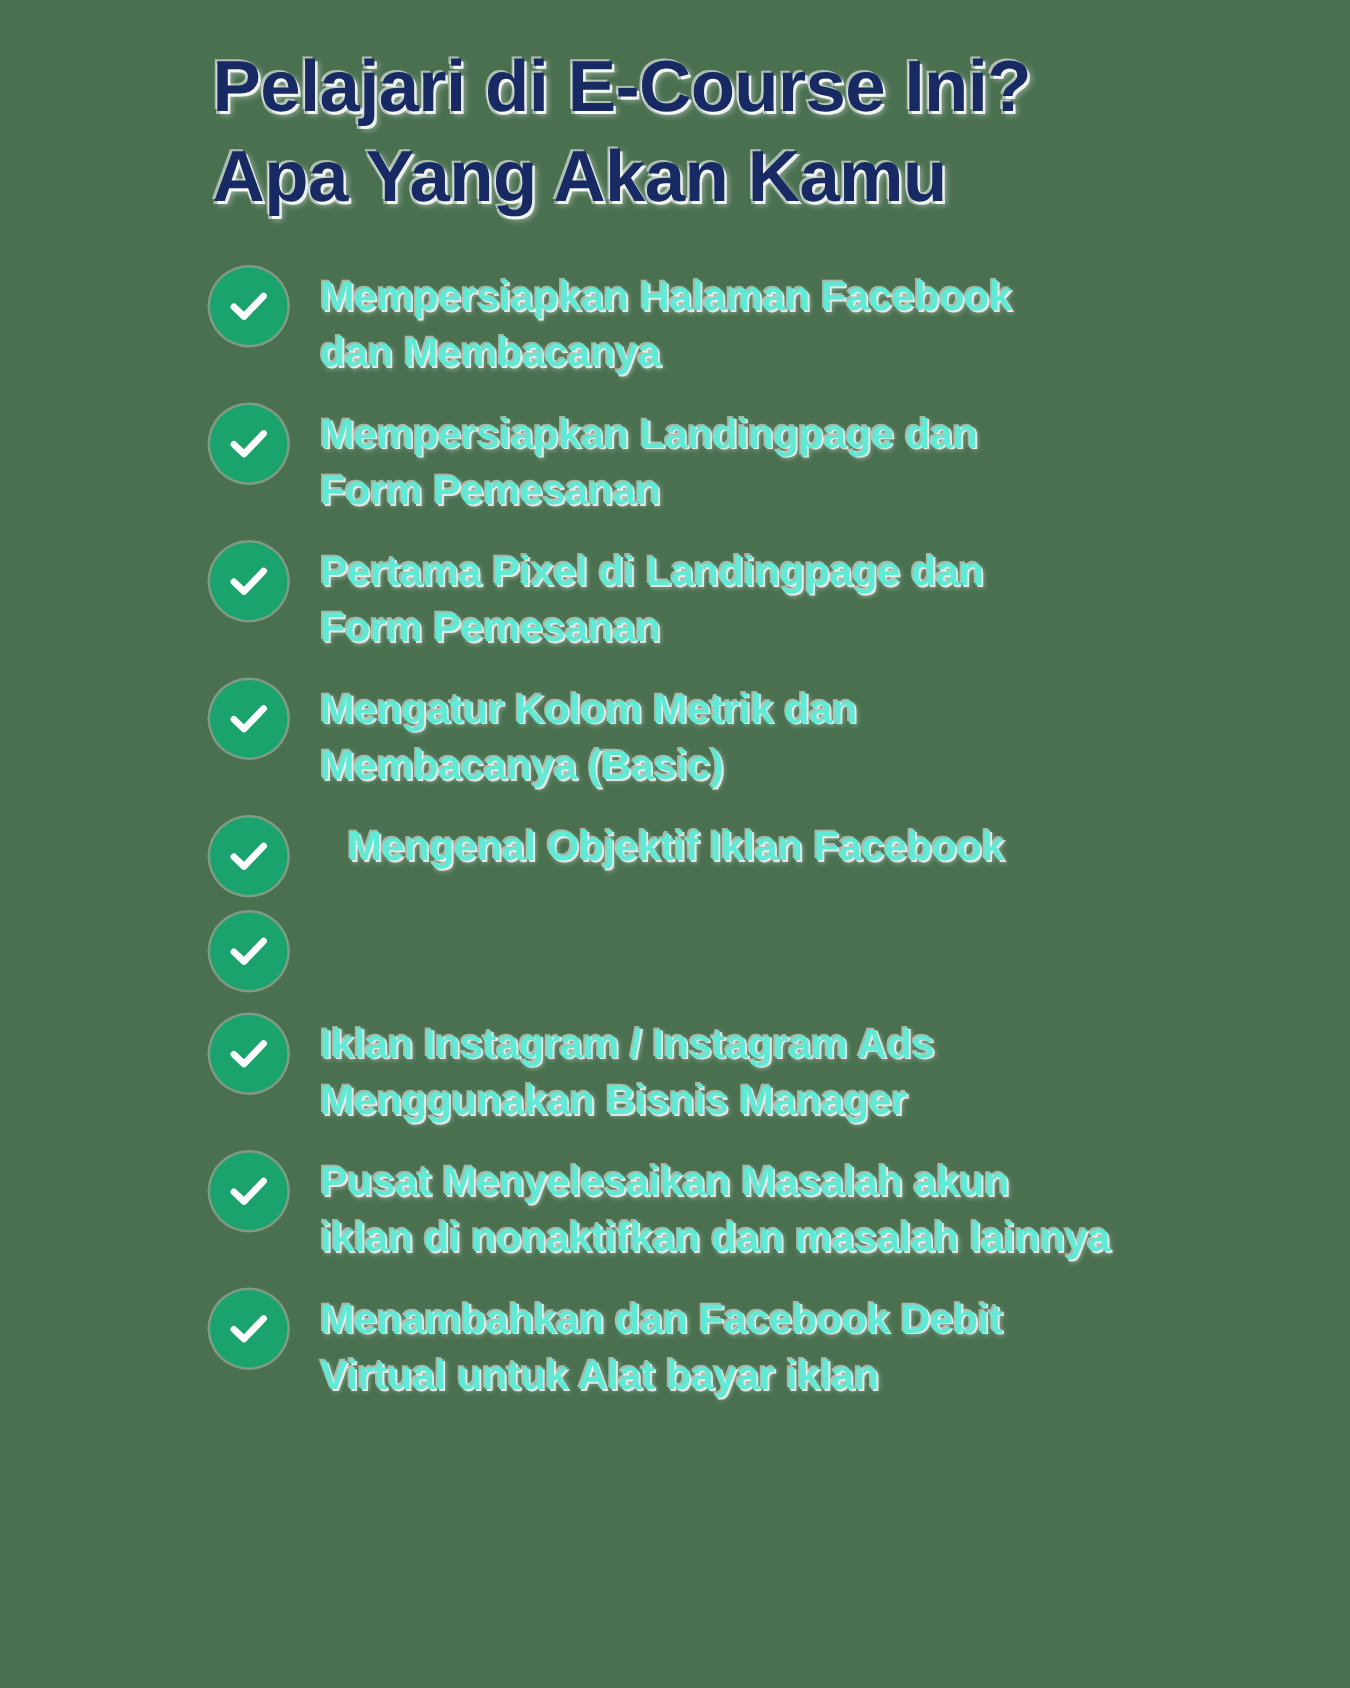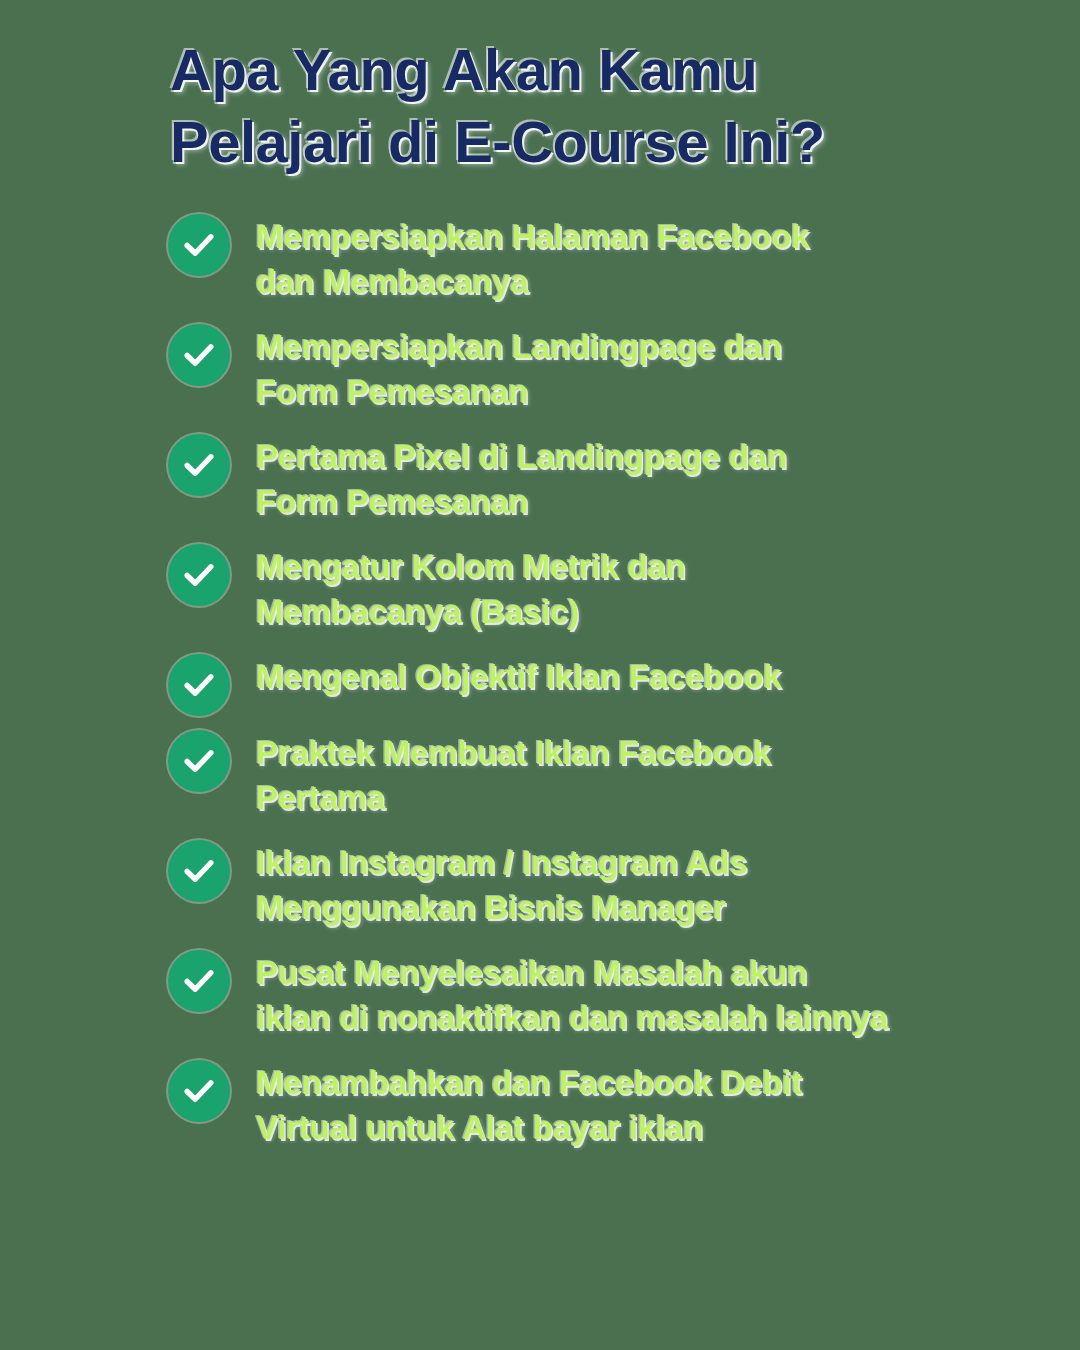--- a/index.html
+++ b/index.html
@@ -53,20 +53,21 @@
     width: 830px;
   }
   .check-item {
     position: relative;
     display: flex;
     align-items: flex-start;
     margin-bottom: 18px;
   }
   .check-item.tight {
     margin-bottom: 12px;
+    gap: 22px;
   }
   .check-icon {
     flex: 0 0 auto;
     width: 62px;
     height: 62px;
     border-radius: 50%;
     background: #1aa36d;
     display: flex;
     align-items: center;
     justify-content: center;
@@ -86,40 +87,40 @@
     stroke-linejoin: round;
   }
   .check-text {
     flex: 1 1 auto;
     margin-left: 26px;
     font-size: 33px;
     line-height: 45px;
     font-weight: bold;
     font-stretch: condensed;
     letter-spacing: -0.2px;
-    color: #bef264;
+    color: #5eead4;
     text-shadow:
        1.5px  1.5px 0 rgba(255,255,255,0.80),
       -1.5px -1.5px 0 rgba(255,255,255,0.50),
        2px    2px   4px rgba(255,255,255,0.40);
     padding-top: 2px;
   }
   .check-text .tline {
     display: block;
     white-space: nowrap;
   }
 </style>
 </head>
 <body style="background: rgb(74, 112, 80);">
 
 <div class="poster">
 
   <div class="heading">
+    <span class="hline">Pelajari di E-Course Ini?</span>
     <span class="hline">Apa Yang Akan Kamu</span>
-    <span class="hline">Pelajari di E-Course Ini?</span>
   </div>
 
   <div class="checklist">
 
     <div class="check-item">
       <span class="check-icon" style="background: rgb(26, 163, 109);">
         <svg viewBox="0 0 24 24" aria-hidden="true">
             <path d="M4.5 12.3 L9.6 17.2 L19.5 6.8"></path>
           </svg>
       </span>
@@ -176,24 +177,20 @@
         <span class="tline">Mengenal Objektif Iklan Facebook</span>
       </span>
     </div>
 
     <div class="check-item">
       <span class="check-icon" style="background: rgb(26, 163, 109);">
         <svg viewBox="0 0 24 24" aria-hidden="true">
             <path d="M4.5 12.3 L9.6 17.2 L19.5 6.8"></path>
           </svg>
       </span>
-      <span class="check-text">
-        <span class="tline">Praktek Membuat Iklan Facebook</span>
-        <span class="tline">Pertama</span>
-      </span>
     </div>
 
     <div class="check-item">
       <span class="check-icon" style="background: rgb(26, 163, 109);">
         <svg viewBox="0 0 24 24" aria-hidden="true">
             <path d="M4.5 12.3 L9.6 17.2 L19.5 6.8"></path>
           </svg>
       </span>
       <span class="check-text">
         <span class="tline">Iklan Instagram / Instagram Ads</span>

